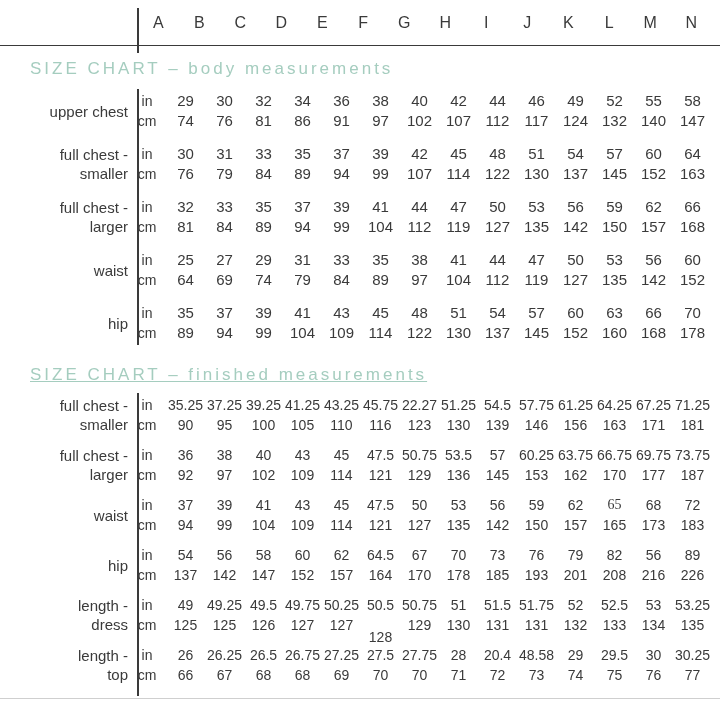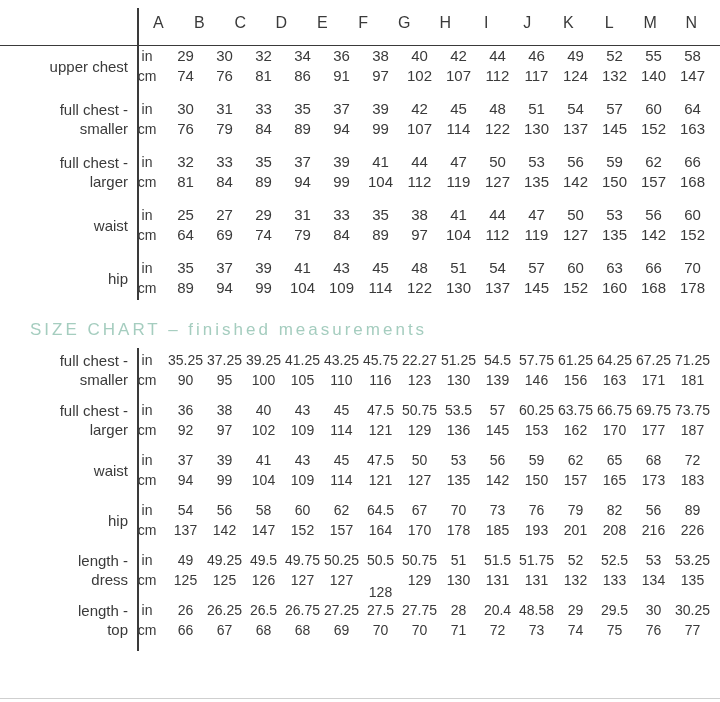--- a/index.html
+++ b/index.html
@@ -43,21 +43,21 @@
     width: 1.5px;
     background: var(--line);
   }
   .section-title {
     color: var(--accent);
     font-size: 17px;
     letter-spacing: 3px;
     margin: 13px 0 12px 30px;
     line-height: 20px;
   }
-  .section-finished .section-title { margin: 8px 0 10px 30px; }
+  .section-finished .section-title { margin: 8px 0 10px 30px; text-decoration: underline; }
   .rows { position: relative; padding-bottom: 1px; }
   .vline {
     position: absolute;
     left: 137px;
     top: -2px;
     width: 1.5px;
     background: var(--line);
   }
   .section-body .vline { bottom: 12px; }
   .section-finished .vline { bottom: 0px; }
@@ -120,20 +120,21 @@
       <div class="col-letter" style="grid-column: 10;">H</div>
       <div class="col-letter" style="grid-column: 11;">I</div>
       <div class="col-letter" style="grid-column: 12;">J</div>
       <div class="col-letter" style="grid-column: 13;">K</div>
       <div class="col-letter" style="grid-column: 14;">L</div>
       <div class="col-letter" style="grid-column: 15;">M</div>
       <div class="col-letter" style="grid-column: 16;">N</div>
     </div>
 
   <div class="section section-body">
+    <div class="section-title">SIZE CHART – body measurements</div>
     <div class="rows">
       <div class="vline"></div>
     <div class="grid m-row">
     <div class="label">
       <span class="l1">upper chest</span>
 
     </div>
     <div class="unit u-in">in</div>
     <div class="unit u-cm">cm</div>
   <div class="val" style="grid-area: 1 / 3;">29</div>
@@ -399,21 +400,21 @@
           <div class="val" style="grid-area: 1 / 4;">39</div>
           <div class="val" style="grid-area: 1 / 5;">41</div>
           <div class="val" style="grid-area: 1 / 6;">43</div>
           <div class="val" style="grid-area: 1 / 7;">45</div>
           <div class="val" style="grid-area: 1 / 8;">47.5</div>
           <div class="val" style="grid-area: 1 / 9;">50</div>
           <div class="val" style="grid-area: 1 / 10;">53</div>
           <div class="val" style="grid-area: 1 / 11;">56</div>
           <div class="val" style="grid-area: 1 / 12;">59</div>
           <div class="val" style="grid-area: 1 / 13;">62</div>
-          <div class="val" style="grid-area: 1 / 14;">65</div>
+          <div class="val" style="grid-area: 1 / 14; font-family: Liberation Serif, serif;">65</div>
           <div class="val" style="grid-area: 1 / 15;">68</div>
           <div class="val" style="grid-area: 1 / 16;">72</div>
           <div class="val" style="grid-area: 2 / 3;">94</div>
           <div class="val" style="grid-area: 2 / 4;">99</div>
           <div class="val" style="grid-area: 2 / 5;">104</div>
           <div class="val" style="grid-area: 2 / 6;">109</div>
           <div class="val" style="grid-area: 2 / 7;">114</div>
           <div class="val" style="grid-area: 2 / 8;">121</div>
           <div class="val" style="grid-area: 2 / 9;">127</div>
           <div class="val" style="grid-area: 2 / 10;">135</div>

